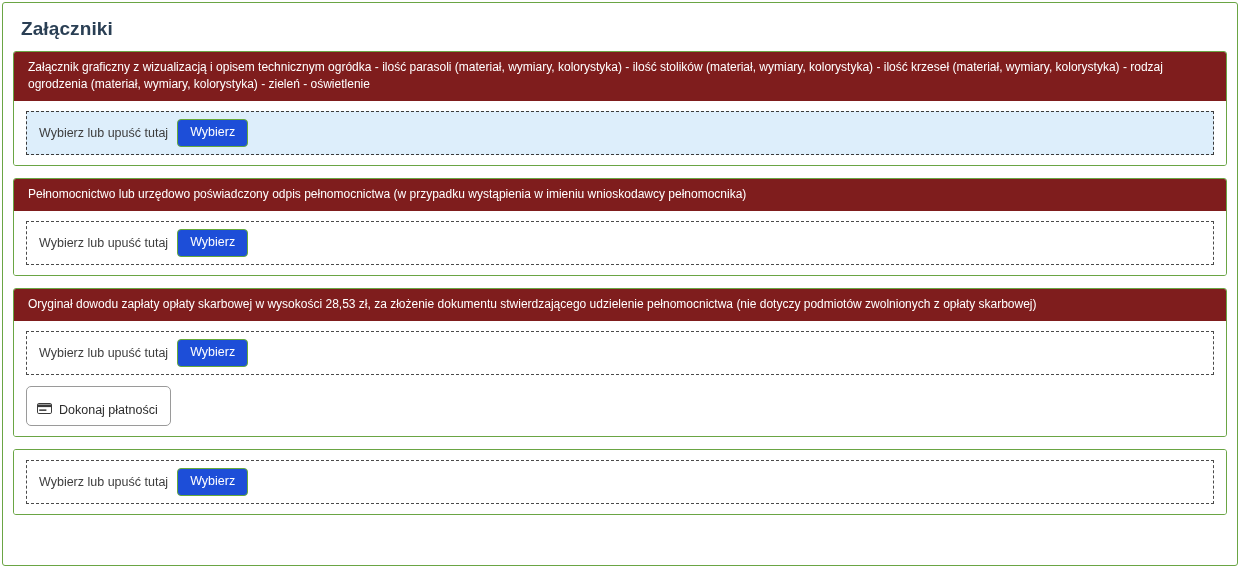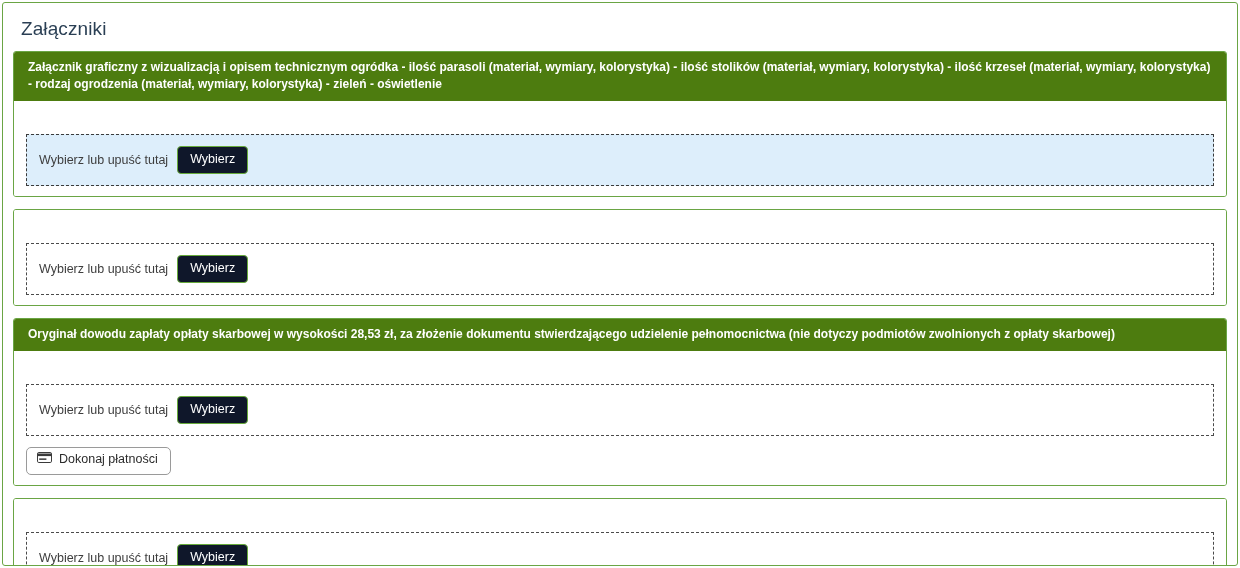--- a/index.html
+++ b/index.html
@@ -20,73 +20,72 @@
     height: 564px;
     border: 1px solid #6aa544;
     border-radius: 3px;
     background: #ffffff;
     padding: 8px 10px 10px 10px;
     overflow: hidden;
   }
 
   #page-title {
     font-size: 19px;
-    font-weight: normal;
+    font-weight: bold;
     color: #2a3f54;
     letter-spacing: 0.1px;
     margin: 6px 0 10px 8px;
     line-height: 24px;
   }
 
   .section {
     border: 1px solid #6aa544;
     border-radius: 3px;
     background: #ffffff;
     margin-bottom: 12px;
     overflow: hidden;
   }
 
   .section-header {
-    background: #4d7c0f;
+    background: #7f1d1d;
     color: #ffffff;
     font-size: 12px;
     line-height: 17px;
     padding: 7px 12px 8px 14px;
-    font-weight: bold;
+    font-weight: normal;
   }
 
   .section-body {
     padding: 10px 12px 10px 12px;
     background: #ffffff;
   }
 
   .dropzone {
     border: 1px dashed #4a4a4a;
     background: #ffffff;
-    height: 52px;
+    height: 44px;
     display: flex;
     align-items: center;
     padding-left: 12px;
     gap: 9px;
-    margin-top: 23px;
   }
 
   .dropzone.highlight {
     background: #ddeefb;
     border-color: #3b3b3b;
   }
 
   .dropzone-label {
     font-size: 12.5px;
     color: #3d3d3d;
     white-space: nowrap;
   }
 
   .choose-btn {
-    background: #0f172a;
+    background: #1d4ed8;
     color: #ffffff;
     border: 1px solid #67aa3b;
     border-radius: 4px;
     font-size: 12.5px;
     padding: 5px 12px 6px 12px;
     cursor: pointer;
     font-family: "Liberation Sans", sans-serif;
     line-height: 15px;
   }
 
@@ -96,21 +95,21 @@
 
   .pay-btn {
     display: inline-flex;
     align-items: center;
     gap: 7px;
     background: #ffffff;
     border: 1px solid #9a9a9a;
     border-radius: 5px;
     font-size: 12.5px;
     color: #2b2b2b;
-    padding: 4px 12px 7px 10px;
+    padding: 16px 12px 7px 10px;
     cursor: pointer;
     font-family: "Liberation Sans", sans-serif;
     line-height: 15px;
   }
 
   .card-icon { display: block; }
 </style>
 </head>
 <body>
 
@@ -122,20 +121,21 @@
     <div class="section-header">Załącznik graficzny z wizualizacją i opisem technicznym ogródka - ilość parasoli (materiał, wymiary, kolorystyka) - ilość stolików (materiał, wymiary, kolorystyka) - ilość krzeseł (materiał, wymiary, kolorystyka) - rodzaj ogrodzenia (materiał, wymiary, kolorystyka) - zieleń - oświetlenie</div>
     <div class="section-body">
       <div class="dropzone highlight">
         <span class="dropzone-label">Wybierz lub upuść tutaj</span>
         <button class="choose-btn">Wybierz</button>
       </div>
     </div>
   </div>
 
   <div class="section">
+    <div class="section-header">Pełnomocnictwo lub urzędowo poświadczony odpis pełnomocnictwa (w przypadku wystąpienia w imieniu wnioskodawcy pełnomocnika)</div>
     <div class="section-body">
       <div class="dropzone">
         <span class="dropzone-label">Wybierz lub upuść tutaj</span>
         <button class="choose-btn">Wybierz</button>
       </div>
     </div>
   </div>
 
   <div class="section">
     <div class="section-header">Oryginał dowodu zapłaty opłaty skarbowej w wysokości 28,53 zł, za złożenie dokumentu stwierdzającego udzielenie pełnomocnictwa (nie dotyczy podmiotów zwolnionych z opłaty skarbowej)</div>

